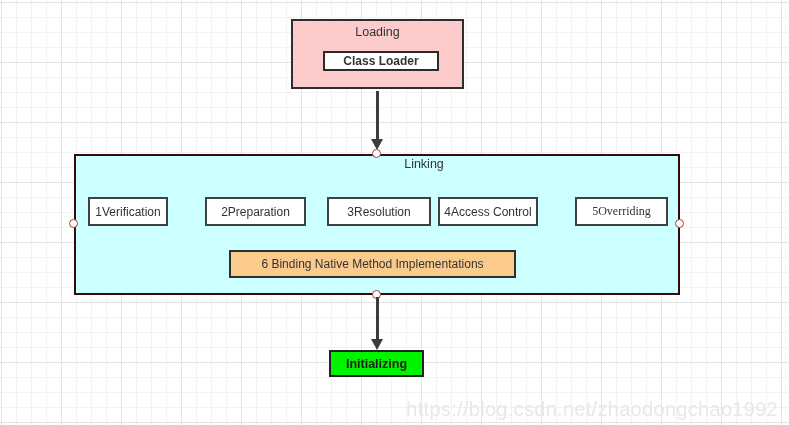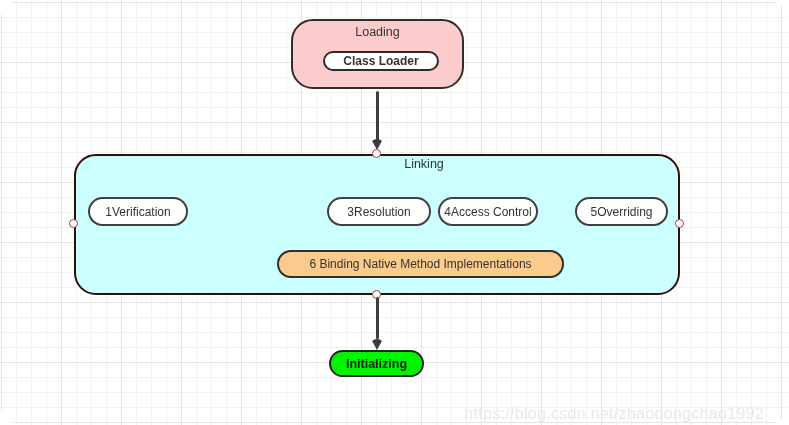--- a/index.html
+++ b/index.html
@@ -1,15 +1,15 @@
 <!DOCTYPE html>
 <html><head>
 <meta charset="utf-8">
 <style>
-  * { margin: 0; padding: 0; box-sizing: border-box; border-radius: 22px; }
+  * { margin: 0; padding: 0; box-sizing: border-box; }
   html, body { background: #fff; }
   body { font-family: "Liberation Sans", "DejaVu Sans", sans-serif; }
 
   .canvas {
     position: relative;
     width: 789px;
     height: 425px;
     overflow: hidden;
     background-color: #ffffff;
     background-image:
@@ -55,34 +55,33 @@
   }
 
   .step-node {
     top: 197px; height: 29px;
     background: #ffffff;
     border: 2px solid #404040;
     display: flex; align-items: center; justify-content: center;
     font-size: 12px; color: #333;
     white-space: nowrap;
   }
-  .step-1 { left: 88px;  width: 100px; }
+  .step-1 { left: 88px;  width: 80px; }
   .step-2 { left: 205px; width: 101px; }
   .step-3 { left: 327px; width: 104px; }
   .step-4 { left: 438px; width: 100px; }
-  .step-5 { left: 575px; width: 93px; }
+  .step-5 { left: 575px; width: 93px; font-family: Liberation Serif, serif; }
 
   .binding-node {
     left: 229px; top: 250px; width: 287px; height: 28px;
     background: #fbcb8e;
     border: 2px solid #2e2e2e;
     display: flex; align-items: center; justify-content: center;
     font-size: 12px; color: #333;
     white-space: nowrap;
-    margin-left: 48px;
   }
 
   
   .initializing-node {
     left: 329px; top: 350px; width: 95px; height: 27px;
     background: #00f400;
     border: 2px solid #222222;
     display: flex; align-items: center; justify-content: center;
     font-size: 12.5px; font-weight: bold; color: #1e1e1e;
   }
@@ -113,46 +112,46 @@
     background: #fff;
     border: 1.5px solid #a6423a;
   }
   .anchor-top    { left: 372px; top: 149px; }
   .anchor-bottom { left: 372px; top: 290px; }
   .anchor-left   { left: 69px;  top: 219px; }
   .anchor-right  { left: 675px; top: 219px; }
 
   .watermark {
     position: absolute;
-    right: 25px; top: 398px;
-    font-size: 16px;
+    right: 11px; top: 398px;
+    font-size: 20px;
     color: #e8e8e8;
     letter-spacing: 0.3px;
     white-space: nowrap;
     user-select: none;
-    margin-top: 7px;
   }
 </style>
 </head>
 <body>
 
 <div class="canvas">
 
   <div class="node loading-node">
     <div class="loading-title">Loading</div>
   </div>
   <div class="node classloader-node">Class Loader</div>
 
   <div class="edge-line edge1-line"></div>
   <div class="edge-head edge1-head"></div>
 
   <div class="node linking-node"></div>
   <div class="node linking-title">Linking</div>
 
   <div class="node step-node step-1">1Verification</div>
+  <div class="node step-node step-2">2Preparation</div>
   <div class="node step-node step-3">3Resolution</div>
   <div class="node step-node step-4">4Access Control</div>
   <div class="node step-node step-5">5Overriding</div>
 
   <div class="node binding-node">6 Binding Native Method Implementations</div>
 
   <div class="anchor anchor-top"></div>
   <div class="anchor anchor-bottom"></div>
   <div class="anchor anchor-left"></div>
   <div class="anchor anchor-right"></div>

